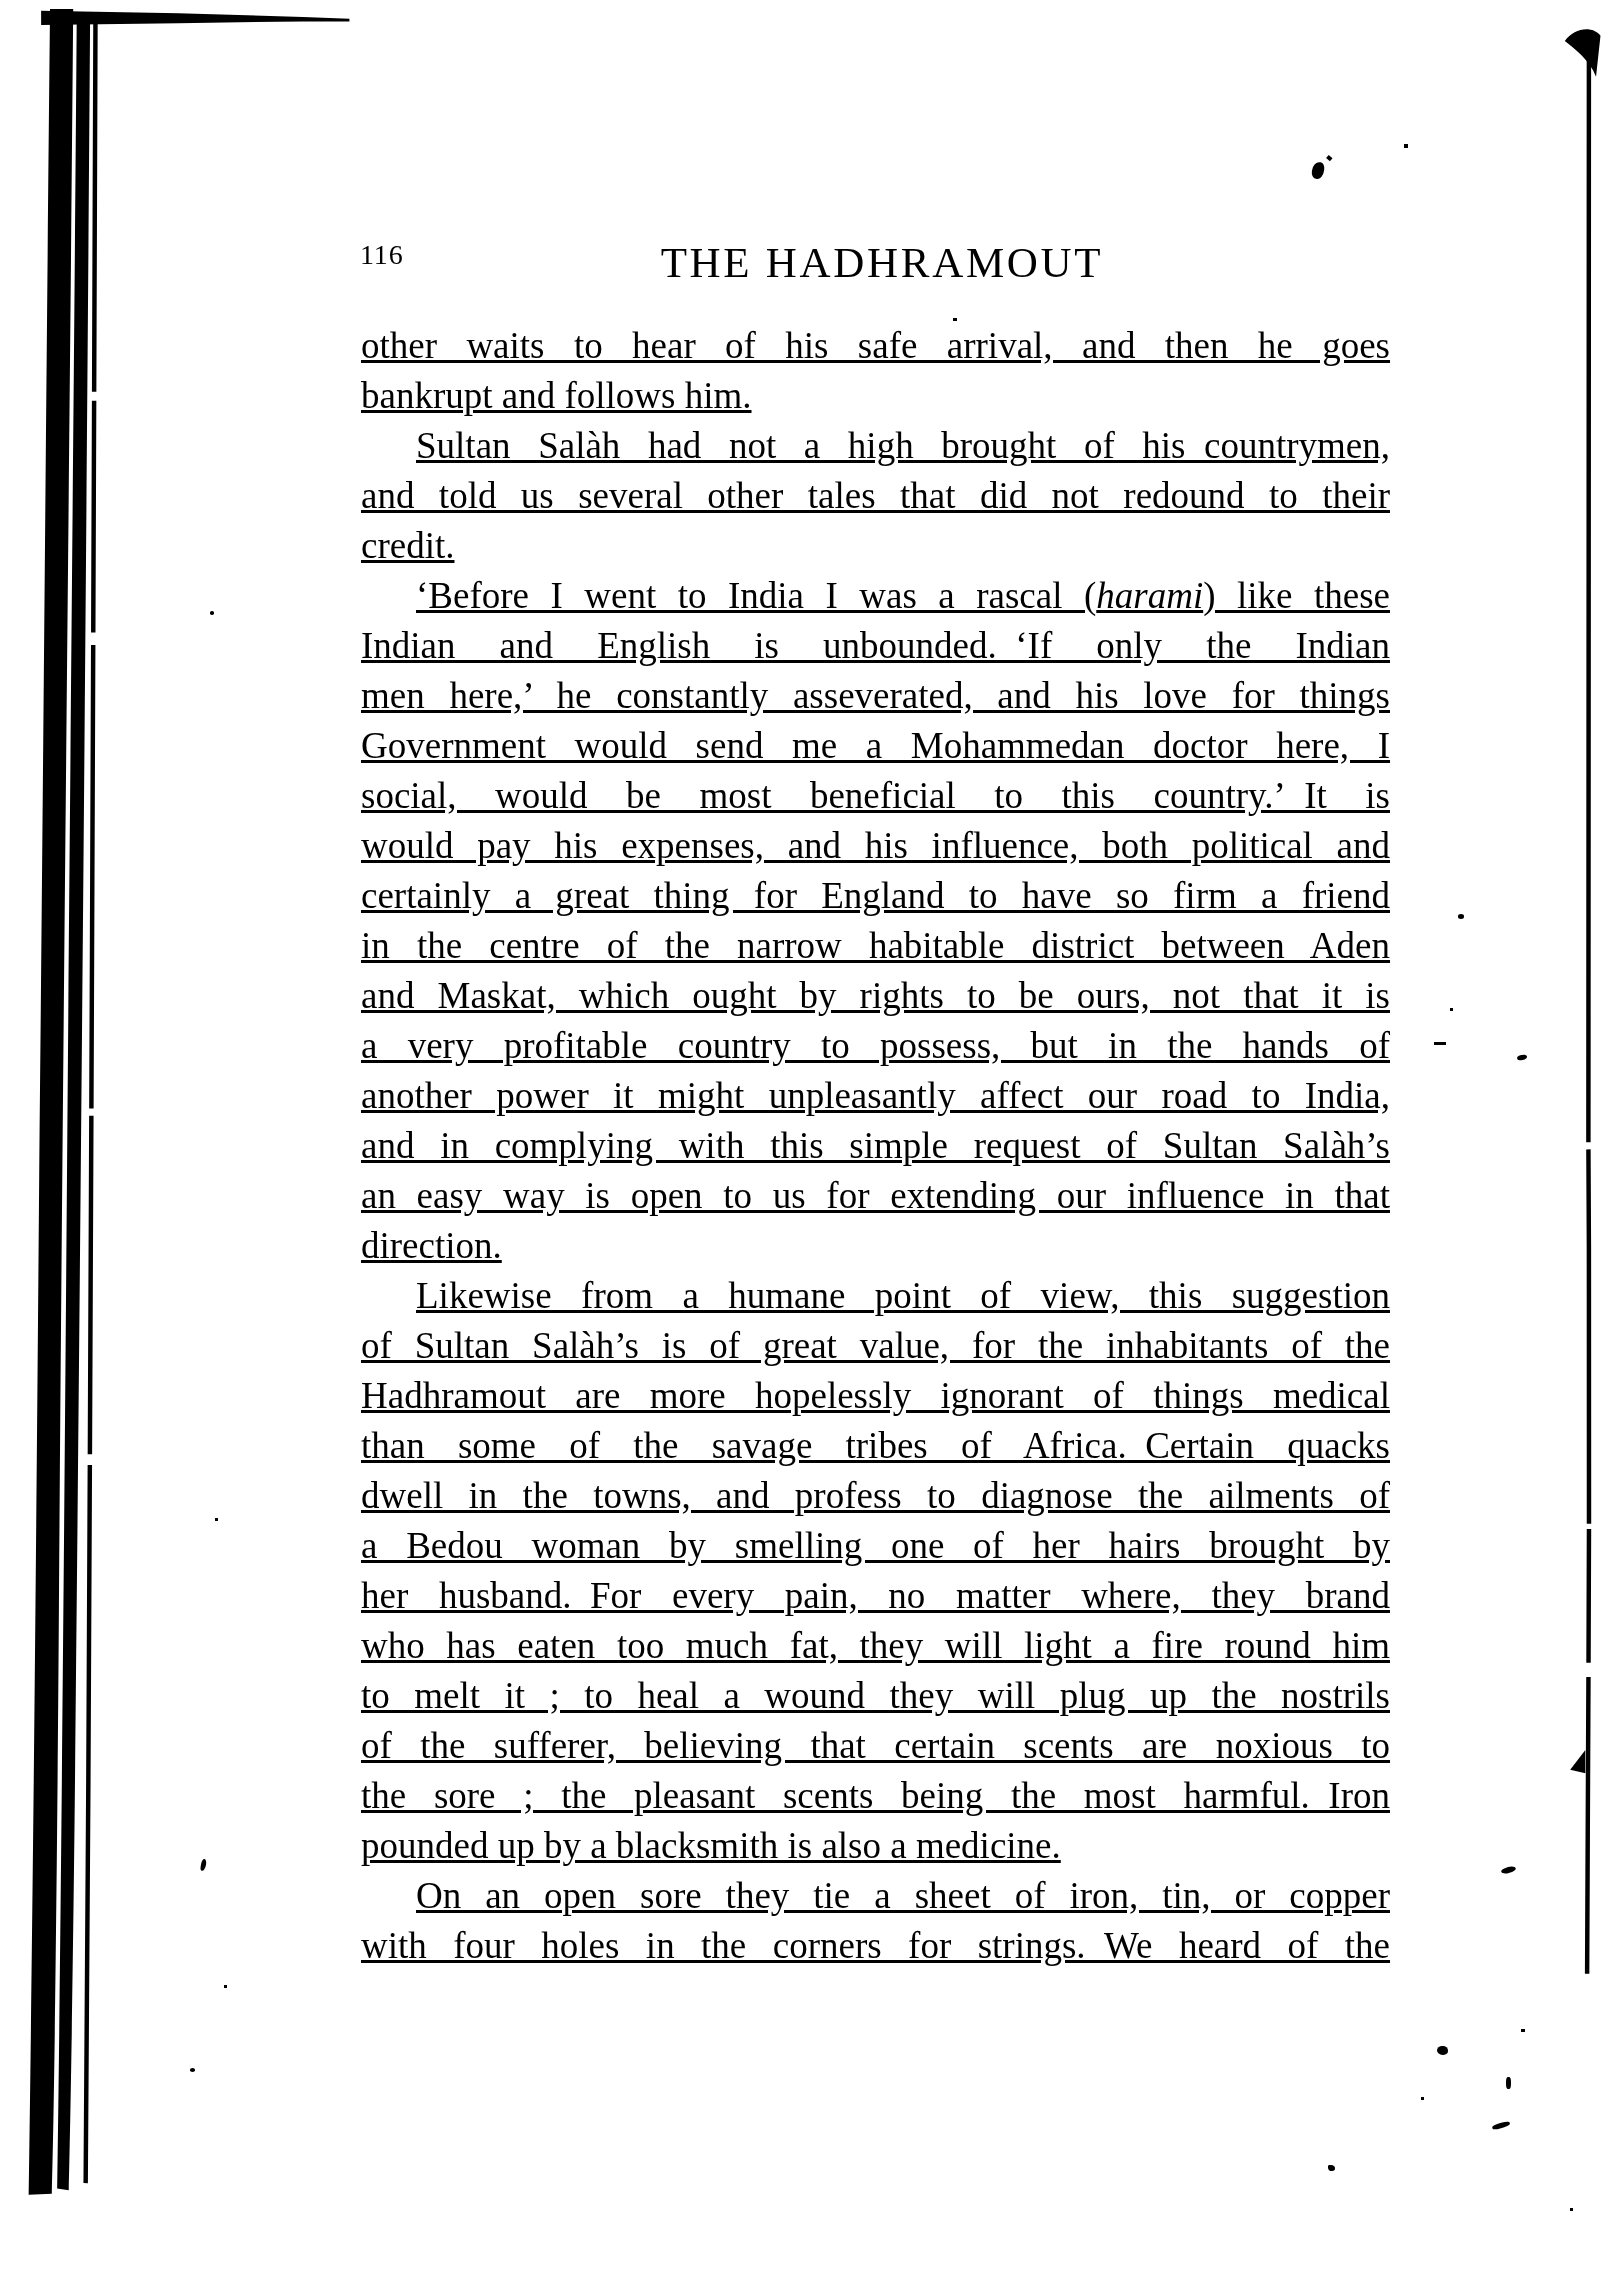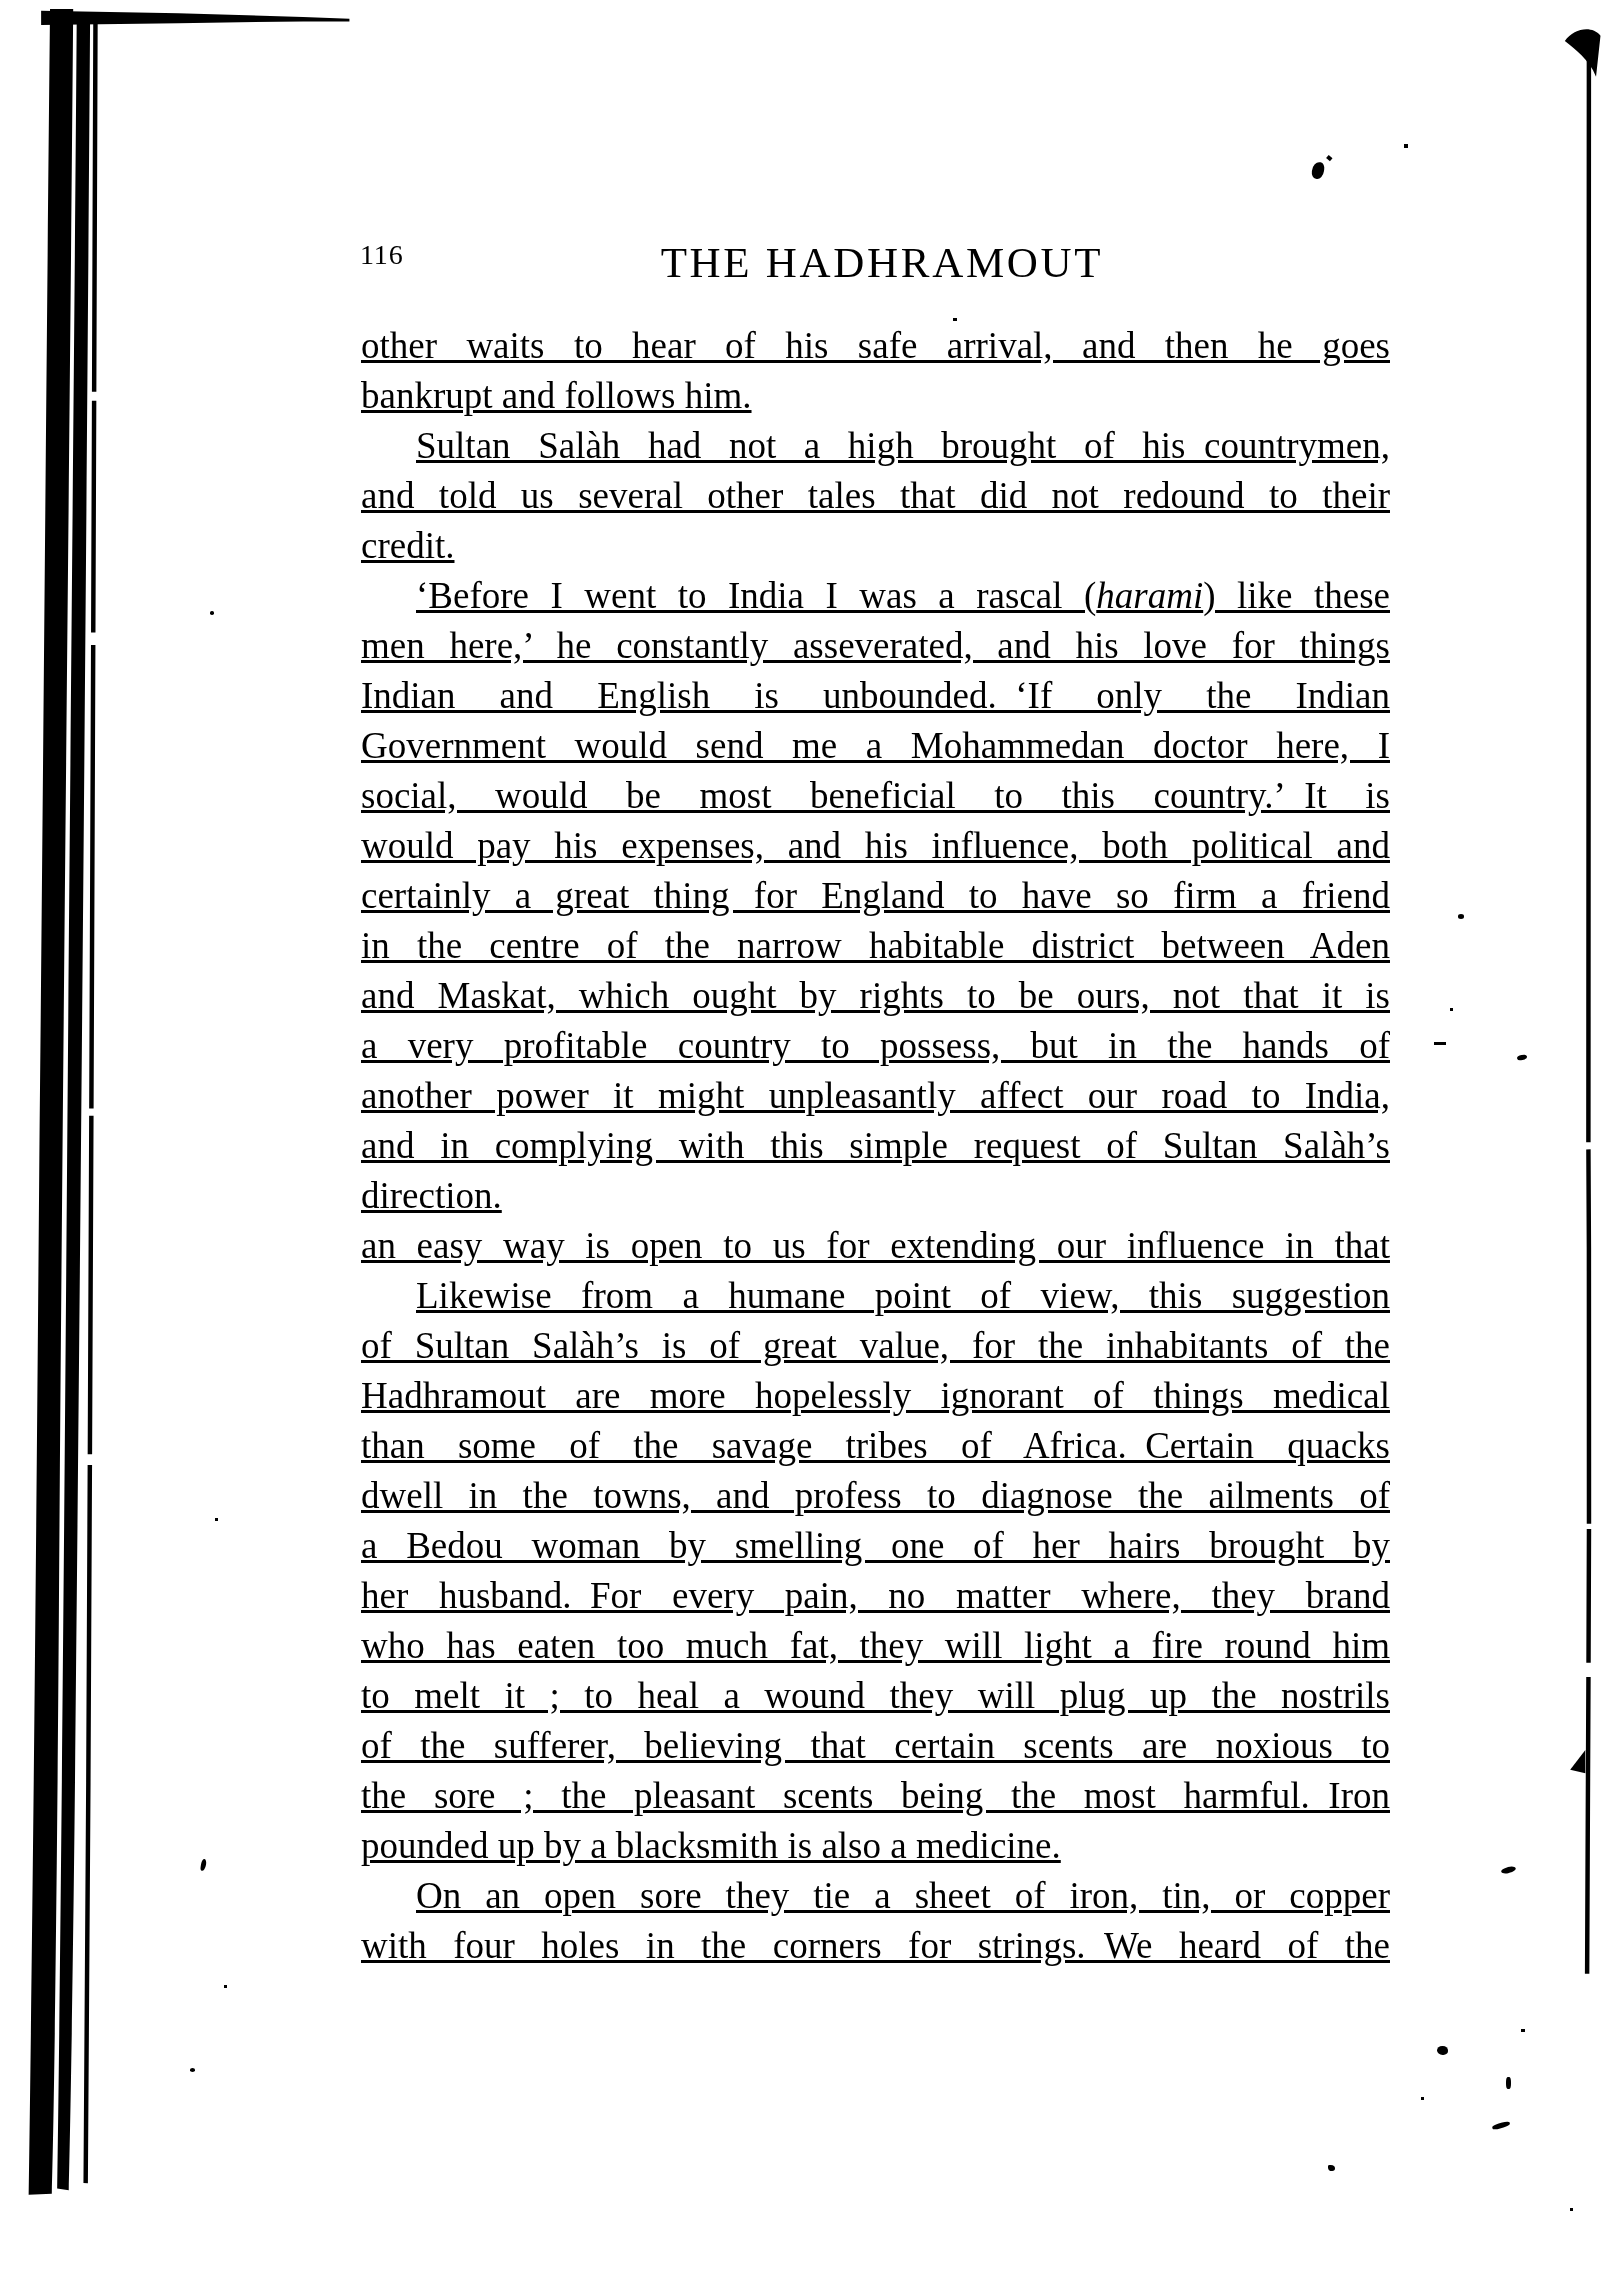--- a/index.html
+++ b/index.html
@@ -85,33 +85,33 @@
 <div id="page-number">116</div>
 <div id="running-title">THE HADHRAMOUT</div>
 
 <div id="page-text">
     <div class="line">other waits to hear of his safe arrival, and then he goes</div>
     <div class="line end">bankrupt and follows him.</div>
     <div class="line indent">Sultan Salàh had not a high brought of his countrymen,</div>
     <div class="line">and told us several other tales that did not redound to their</div>
     <div class="line end">credit.</div>
     <div class="line indent">‘Before I went to India I was a rascal (<i>harami</i>) like these</div>
+    <div class="line">Indian and English is unbounded. ‘If only the Indian</div>
     <div class="line">men here,’ he constantly asseverated, and his love for things</div>
-    <div class="line">Indian and English is unbounded. ‘If only the Indian</div>
     <div class="line">Government would send me a Mohammedan doctor here, I</div>
     <div class="line">social, would be most beneficial to this country.’ It is</div>
     <div class="line">would pay his expenses, and his influence, both political and</div>
     <div class="line">certainly a great thing for England to have so firm a friend</div>
     <div class="line">in the centre of the narrow habitable district between Aden</div>
     <div class="line">and Maskat, which ought by rights to be ours, not that it is</div>
     <div class="line">a very profitable country to possess, but in the hands of</div>
     <div class="line">another power it might unpleasantly affect our road to India,</div>
     <div class="line">and in complying with this simple request of Sultan Salàh’s</div>
+    <div class="line">an easy way is open to us for extending our influence in that</div>
     <div class="line end">direction.</div>
-    <div class="line">an easy way is open to us for extending our influence in that</div>
     <div class="line indent">Likewise from a humane point of view, this suggestion</div>
     <div class="line">of Sultan Salàh’s is of great value, for the inhabitants of the</div>
     <div class="line">Hadhramout are more hopelessly ignorant of things medical</div>
     <div class="line">than some of the savage tribes of Africa. Certain quacks</div>
     <div class="line">dwell in the towns, and profess to diagnose the ailments of</div>
     <div class="line">a Bedou woman by smelling one of her hairs brought by</div>
     <div class="line">her husband. For every pain, no matter where, they brand</div>
     <div class="line">who has eaten too much fat, they will light a fire round him</div>
     <div class="line">to melt it ; to heal a wound they will plug up the nostrils</div>
     <div class="line">of the sufferer, believing that certain scents are noxious to</div>

